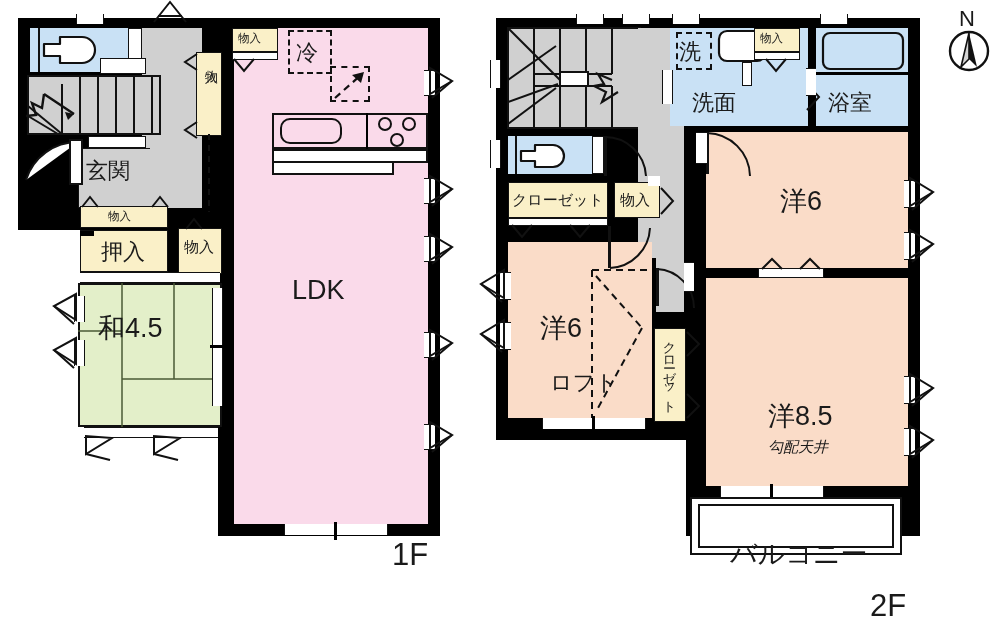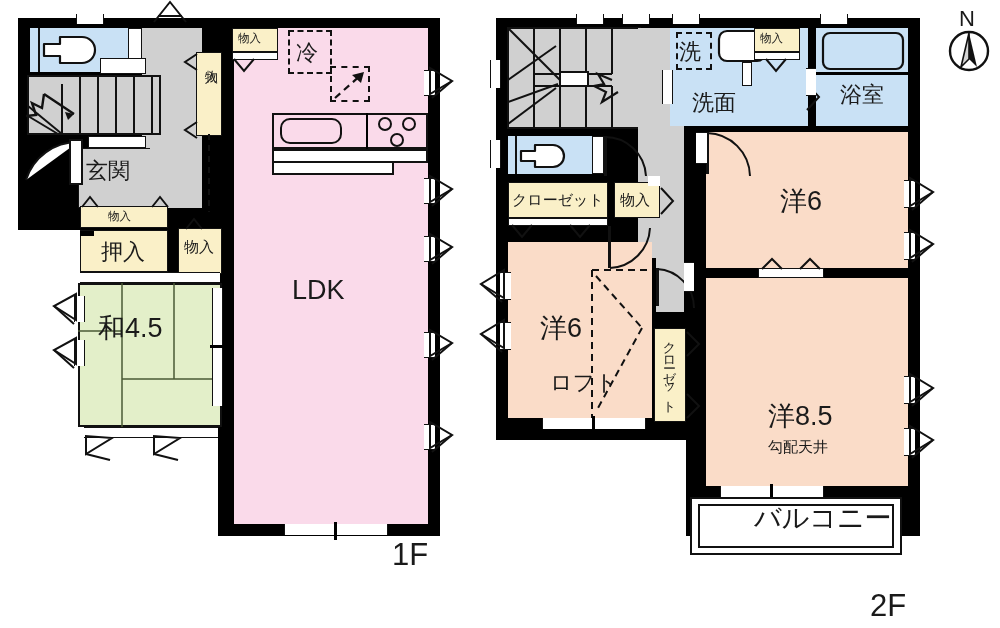--- a/index.html
+++ b/index.html
@@ -283,21 +283,21 @@
       <path d="M12 1 L22 13 L32 1" fill="none" stroke="#111" stroke-width="2"></path>
     </svg>
 
     <div class="abs white" style="left:182px;top:70px;width:11px;height:34px;border-left:1.6px solid #111;border-right:1.6px solid #111;"></div>
 
     <div class="abs f-blue" style="left:336px;top:28px;width:92px;height:98px;"></div>
     <svg class="abs" style="left:342px;top:32px;" width="82" height="38" viewBox="0 0 82 38">
       <rect x="1" y="1" width="80" height="36" rx="7" ry="7" fill="#c9e1f5" stroke="#111" stroke-width="2.2"></rect>
     </svg>
     <div class="abs wall" style="left:336px;top:72px;width:92px;height:3px;"></div>
-    <div class="lbl lbl-mid" style="left:348px;top:80px;margin-left:12px;">浴室</div>
+    <div class="lbl lbl-mid" style="left:348px;top:88px;">浴室</div>
     <svg class="abs" style="left:326px;top:82px;" width="14" height="30" viewBox="0 0 14 30">
       <path d="M1 2 L13 15 L1 28" fill="none" stroke="#111" stroke-width="2"></path>
     </svg>
     <div class="abs white" style="left:326px;top:68px;width:10px;height:28px;border-top:1.6px solid #111;border-bottom:1.6px solid #111;background:#fff;"></div>
 
     <div class="abs white" style="left:96px;top:14px;width:28px;height:10px;border-left:1.6px solid #111;border-right:1.6px solid #111;"></div>
     <div class="abs white" style="left:142px;top:14px;width:28px;height:10px;border-left:1.6px solid #111;border-right:1.6px solid #111;"></div>
     <div class="abs white" style="left:192px;top:14px;width:28px;height:10px;border-left:1.6px solid #111;border-right:1.6px solid #111;"></div>
     <div class="abs white" style="left:340px;top:14px;width:28px;height:10px;border-left:1.6px solid #111;border-right:1.6px solid #111;"></div>
 
@@ -347,21 +347,21 @@
     <div class="lbl lbl-xs" style="left:358px;top:282px;">クロー</div>
     <div class="lbl lbl-xs" style="left:358px;top:302px;">ゼット</div>
     <div class="abs white thin" style="left:354px;top:326px;width:68px;height:9px;"></div>
     <svg class="abs" style="left:354px;top:333px;" width="68" height="14" viewBox="0 0 68 14">
       <path d="M4 1 L14 13 L24 1" fill="none" stroke="#111" stroke-width="2"></path>
       <path d="M42 1 L52 13 L62 1" fill="none" stroke="#111" stroke-width="2"></path>
     </svg>
 
     <div class="abs f-peach" style="left:226px;top:278px;width:202px;height:208px;"></div>
     <div class="lbl lbl-big" style="left:288px;top:398px;">洋8.5</div>
-    <div class="lbl lbl-sm" style="left:288px;top:438px;">勾配天井</div>
+    <div class="lbl lbl-sm" style="left:288px;top:438px;font-style:italic;">勾配天井</div>
     <div class="abs white" style="left:424px;top:376px;width:11px;height:28px;border-top:1.6px solid #111;border-bottom:1.6px solid #111;"></div>
     <svg class="abs" style="left:428px;top:372px;" width="30" height="36" viewBox="0 0 30 36">
       <path d="M2 2 L2 30 L25 16 z" fill="none" stroke="#111" stroke-width="2"></path>
       <path d="M25 16 L4 34" fill="none" stroke="#111" stroke-width="2"></path>
     </svg>
     <div class="abs white" style="left:424px;top:428px;width:11px;height:28px;border-top:1.6px solid #111;border-bottom:1.6px solid #111;"></div>
     <svg class="abs" style="left:428px;top:424px;" width="30" height="36" viewBox="0 0 30 36">
       <path d="M2 2 L2 30 L25 16 z" fill="none" stroke="#111" stroke-width="2"></path>
       <path d="M25 16 L4 34" fill="none" stroke="#111" stroke-width="2"></path>
     </svg>
@@ -404,21 +404,21 @@
 
     <div class="abs f-gray" style="left:176px;top:258px;width:28px;height:54px;"></div>
     <svg class="abs" style="left:176px;top:268px;" width="40" height="42" viewBox="0 0 40 42">
       <path d="M1 1 A39 39 0 0 1 38 40" fill="none" stroke="#111" stroke-width="2"></path>
       <rect x="0" y="0" width="3" height="38" fill="#111"></rect>
     </svg>
     <div class="abs white" style="left:204px;top:262px;width:10px;height:30px;border-top:1.6px solid #111;border-bottom:1.6px solid #111;background:#fff;"></div>
 
     <div class="abs white thin2" style="left:210px;top:497px;width:212px;height:58px;"></div>
     <div class="abs white thin2" style="left:218px;top:504px;width:196px;height:44px;"></div>
-    <div class="lbl lbl-big" style="left:250px;top:500px;margin-left:24px;">バルコニー</div>
+    <div class="lbl lbl-big" style="left:250px;top:536px;">バルコニー</div>
 
     <div class="lbl floor-tag" style="left:390px;top:588px;">2F</div>
   </div>
 
   <div class="abs" style="left:946px;top:8px;width:46px;height:64px;">
     <div class="lbl lbl-mid" style="left:13px;top:-2px;font-weight:400;">N</div>
     <svg style="position:absolute;left:2px;top:22px;" width="42" height="42" viewBox="0 0 42 42">
       <circle cx="21" cy="21" r="19" fill="#fff" stroke="#111" stroke-width="2.4"></circle>
       <path d="M21 3 L29 37 L21 29 z" fill="#111"></path>
       <path d="M21 3 L13 37 L21 29 z" fill="#111" opacity="0.18"></path>

